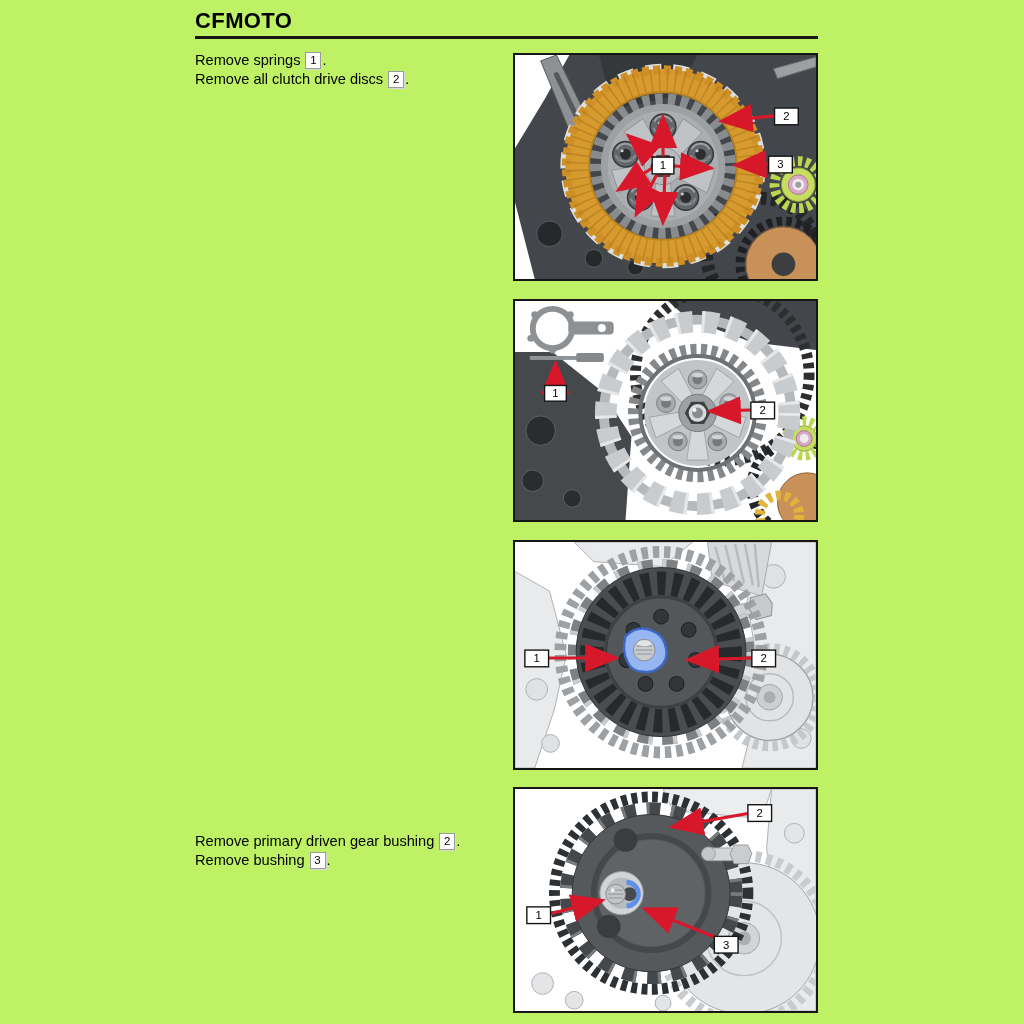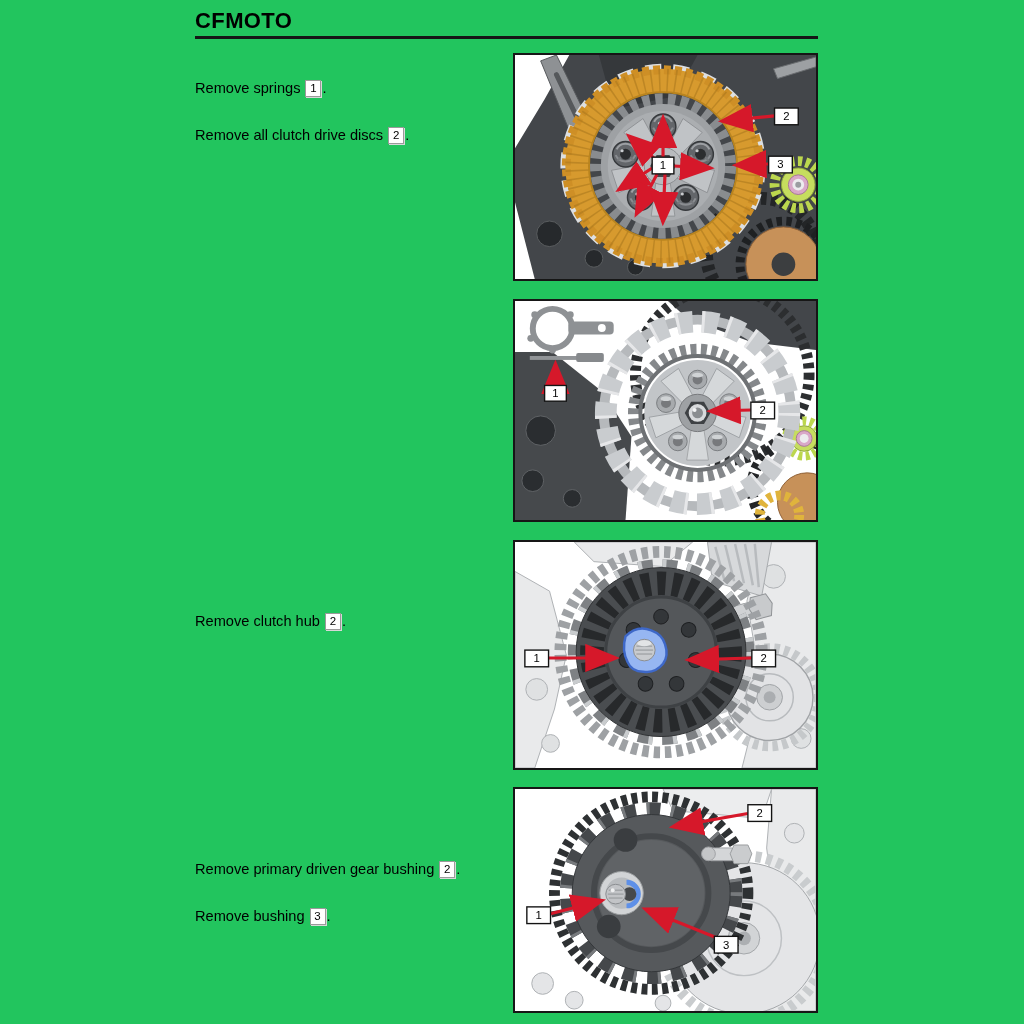--- a/index.html
+++ b/index.html
@@ -1,22 +1,22 @@
 <!DOCTYPE html>
 <html><head>
 <meta charset="utf-8">
 <style>
   html,body{margin:0;padding:0;background:#ffffff;}
-  .page{position:relative;width:1024px;height:1024px;background:#22c55e;
+  .page{position:relative;width:1024px;height:1024px;background:#bef264;
         font-family:"Liberation Sans",sans-serif;color:#000;overflow:hidden;}
   .brand{position:absolute;left:195px;top:8px;font-size:22px;font-weight:bold;
          letter-spacing:.4px;}
   .rule{position:absolute;left:195px;top:36px;width:623px;height:3px;background:#161616;}
   .step-text{position:absolute;left:195px;width:301px;font-size:14.6px;line-height:19.3px;}
-  .line{white-space:normal;margin-top:28px;}
+  .line{white-space:normal;}
   .line.justify{text-align:justify;text-align-last:justify;}
   .ref-box{display:inline-block;min-width:10px;padding:0 2px;margin:0 1px 0 5px;
            border:1px solid #9a9a9a;background:#fff;font-size:11.5px;line-height:14px;
            height:15px;text-align:center;vertical-align:1px;box-shadow:1px 1px 0 #d8d8d8;}
   .fig{position:absolute;left:513px;width:305px;border:2px solid #161616;
        background:#fff;box-sizing:border-box;}
   .fig svg{display:block;width:100%;height:100%;}
   .cb{fill:#fff;stroke:#131313;stroke-width:1.4;}
   .ct{font-family:"Liberation Sans",sans-serif;font-size:11.5px;text-anchor:middle;fill:#000;}
   .ar{stroke:#D6182A;stroke-width:3.2;fill:none;}
@@ -29,21 +29,20 @@
   <div class="brand">CFMOTO</div>
   <div class="rule"></div>
 
   <div class="step-text" style="top:51px">
     <div class="line"><span>Remove springs</span><span class="ref-box">1</span><span>.</span></div>
     <div class="line"><span>Remove all clutch drive discs</span><span class="ref-box">2</span><span>.</span></div>
   </div>
 
 
   <div class="step-text" style="top:584px">
-    <div class="line"><span>Remove clutch hub</span><span class="ref-box">2</span><span>.</span></div>
   </div>
 
   <div class="step-text" style="top:832px">
     <div class="line"><span>Remove primary driven gear bushing</span><span class="ref-box">2</span><span>.</span></div>
     <div class="line"><span>Remove bushing</span><span class="ref-box">3</span><span>.</span></div>
   </div>
 
   <div class="fig" style="top:53px;height:228px">
   <svg viewBox="0 0 305 228" preserveAspectRatio="none">
     <defs>

